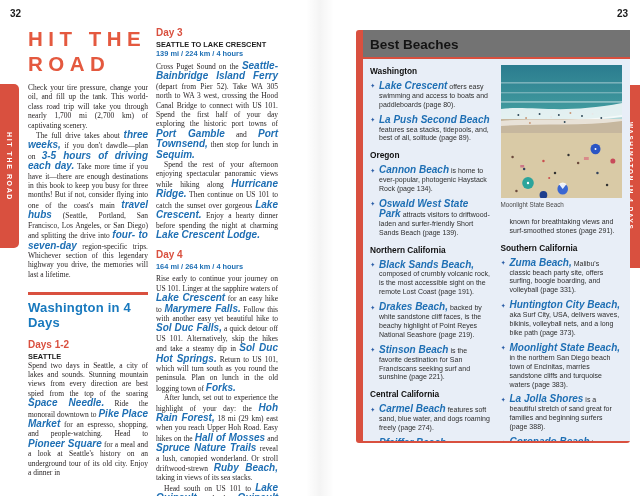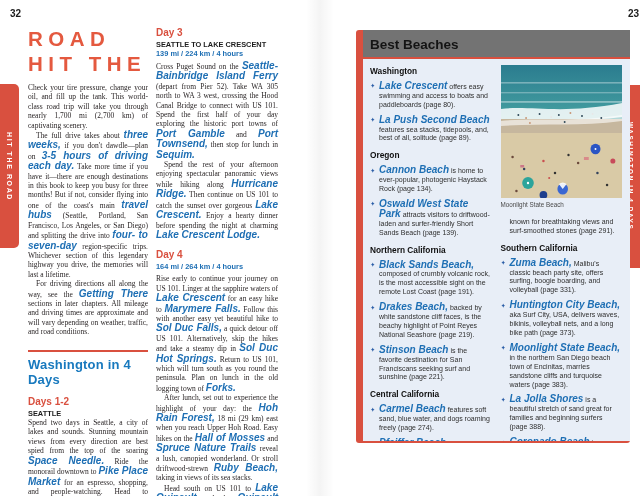--- a/index.html
+++ b/index.html
@@ -8,21 +8,21 @@
     font-family:"Liberation Sans", sans-serif; overflow:hidden;
     color:#222;
   }
   .gutter {
     position:absolute; left:306px; top:0; width:28px; height:100%;
     background:linear-gradient(90deg, rgba(0,0,0,0), rgba(0,0,0,0.045), rgba(0,0,0,0));
     pointer-events:none;
   }
   .pagenum { position:absolute; top:8px; font-size:10px; font-weight:bold; color:#1d1d1d; }
   .pagenum.pn-left { left:10px; }
-  .pagenum.pn-right { right:1px; }
+  .pagenum.pn-right { right:12px; }
 
   
   .tab {
     position:absolute; background:var(--red); color:#fff; font-weight:bold;
     writing-mode:vertical-rl; display:flex; align-items:center; justify-content:center;
     letter-spacing:1.6px;
   }
   .tab-left  { left:0;  top:84px; width:19px; height:164px; border-radius:0 5px 5px 0; font-size:7px; }
   .tab-right { right:0; top:85px; width:19px; height:183px; border-radius:5px 0 0 5px; font-size:6.4px; }
 
@@ -81,26 +81,25 @@
 
 <div class="spread">
 
   <div class="gutter"></div>
 
   <div class="pagenum pn-left">32</div>
   <div class="tab tab-left">HIT THE ROAD</div>
 
   <div class="col col1">
     <h1 class="big-title">
+      <span>HIT THE</span>
       <span>ROAD</span>
-      <span>HIT THE</span>
     </h1>
     <p class="p"><span>Check your tire pressure, change your oil, and fill up the tank. This world-class road trip will take you through nearly 1,700 mi (2,700 km) of captivating scenery.</span></p>
     <p class="p ind"><span>The full drive takes about </span><span class="kw">three weeks,</span><span> if you don't dawdle—plan on </span><span class="kw">3-5 hours of driving each day.</span><span> Take more time if you have it—there are enough destinations in this book to keep you busy for three months! But if not, consider flying into one of the coast's main </span><span class="kw">travel hubs</span><span> (Seattle, Portland, San Francisco, Los Angeles, or San Diego) and splitting the drive into </span><span class="kw">four- to seven-day</span><span> region-specific trips. Whichever section of this legendary highway you drive, the memories will last a lifetime.</span></p>
-    <p class="p ind"><span>For driving directions all along the way, see the </span><span class="kw">Getting There</span><span> sections in later chapters. All mileage and driving times are approximate and will vary depending on weather, traffic, and road conditions.</span></p>
 
     <div class="rule"></div>
     <h2 class="h-section">Washington in 4 Days</h2>
 
     <div class="h-day">Days 1-2</div>
     <div class="h-route">SEATTLE</div>
     <p class="p"><span>Spend two days in Seattle, a city of lakes and sounds. Stunning mountain views from every direction are best spied from the top of the soaring </span><span class="kw">Space Needle.</span><span> Ride the monorail downtown to </span><span class="kw">Pike Place Market</span><span> for an espresso, shopping, and people-watching. Head to </span><span class="kw">Pioneer Square</span><span> for a meal and a look at Seattle's history on an underground tour of its old city. Enjoy a dinner in </span></p>
   </div>
 
   <div class="col col2">

